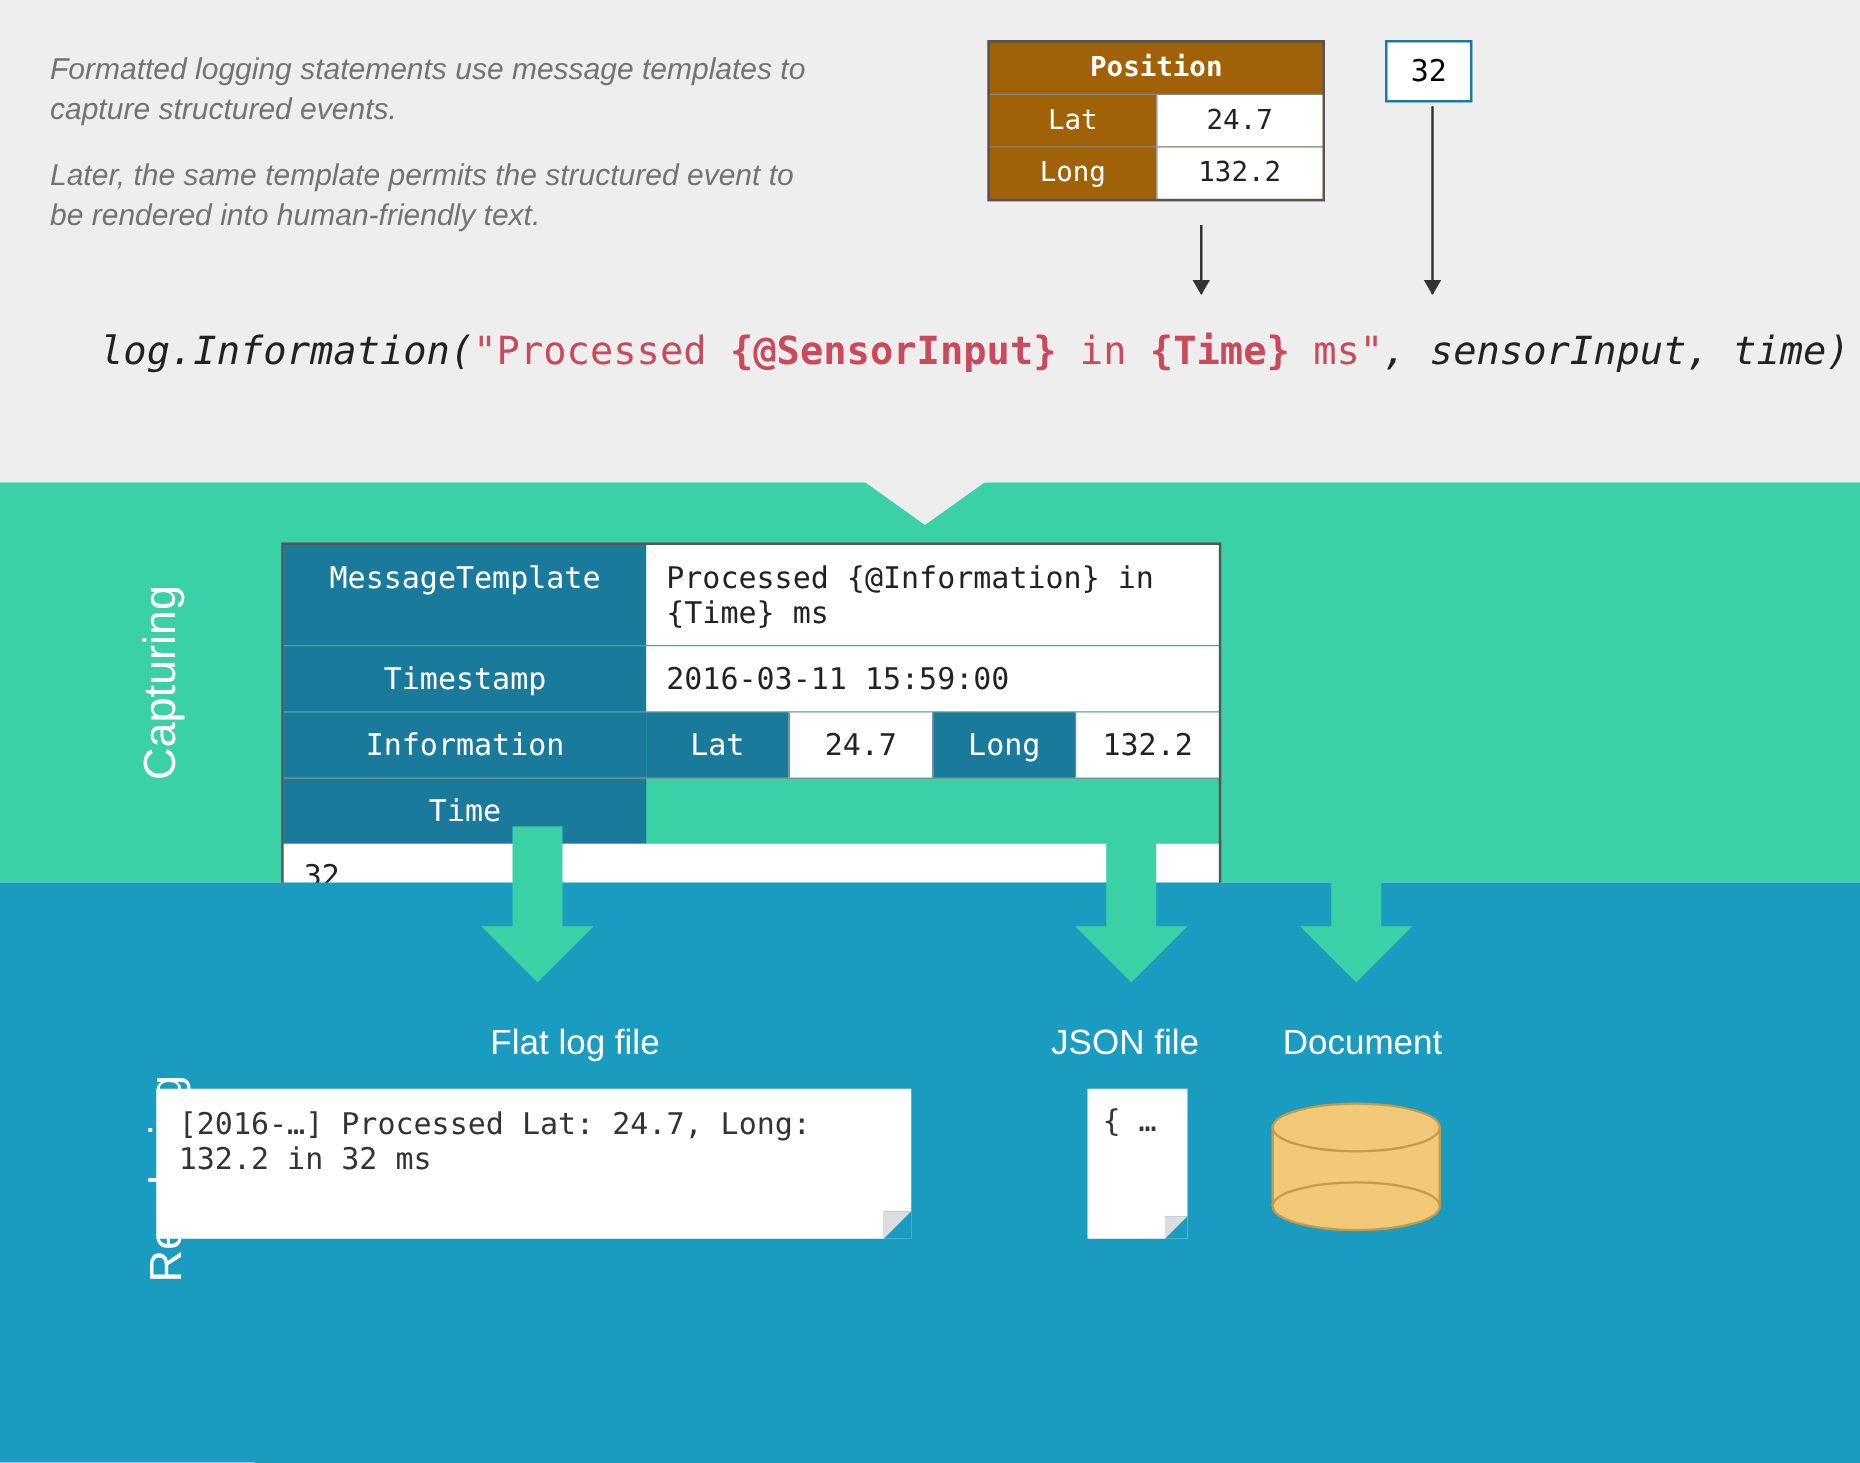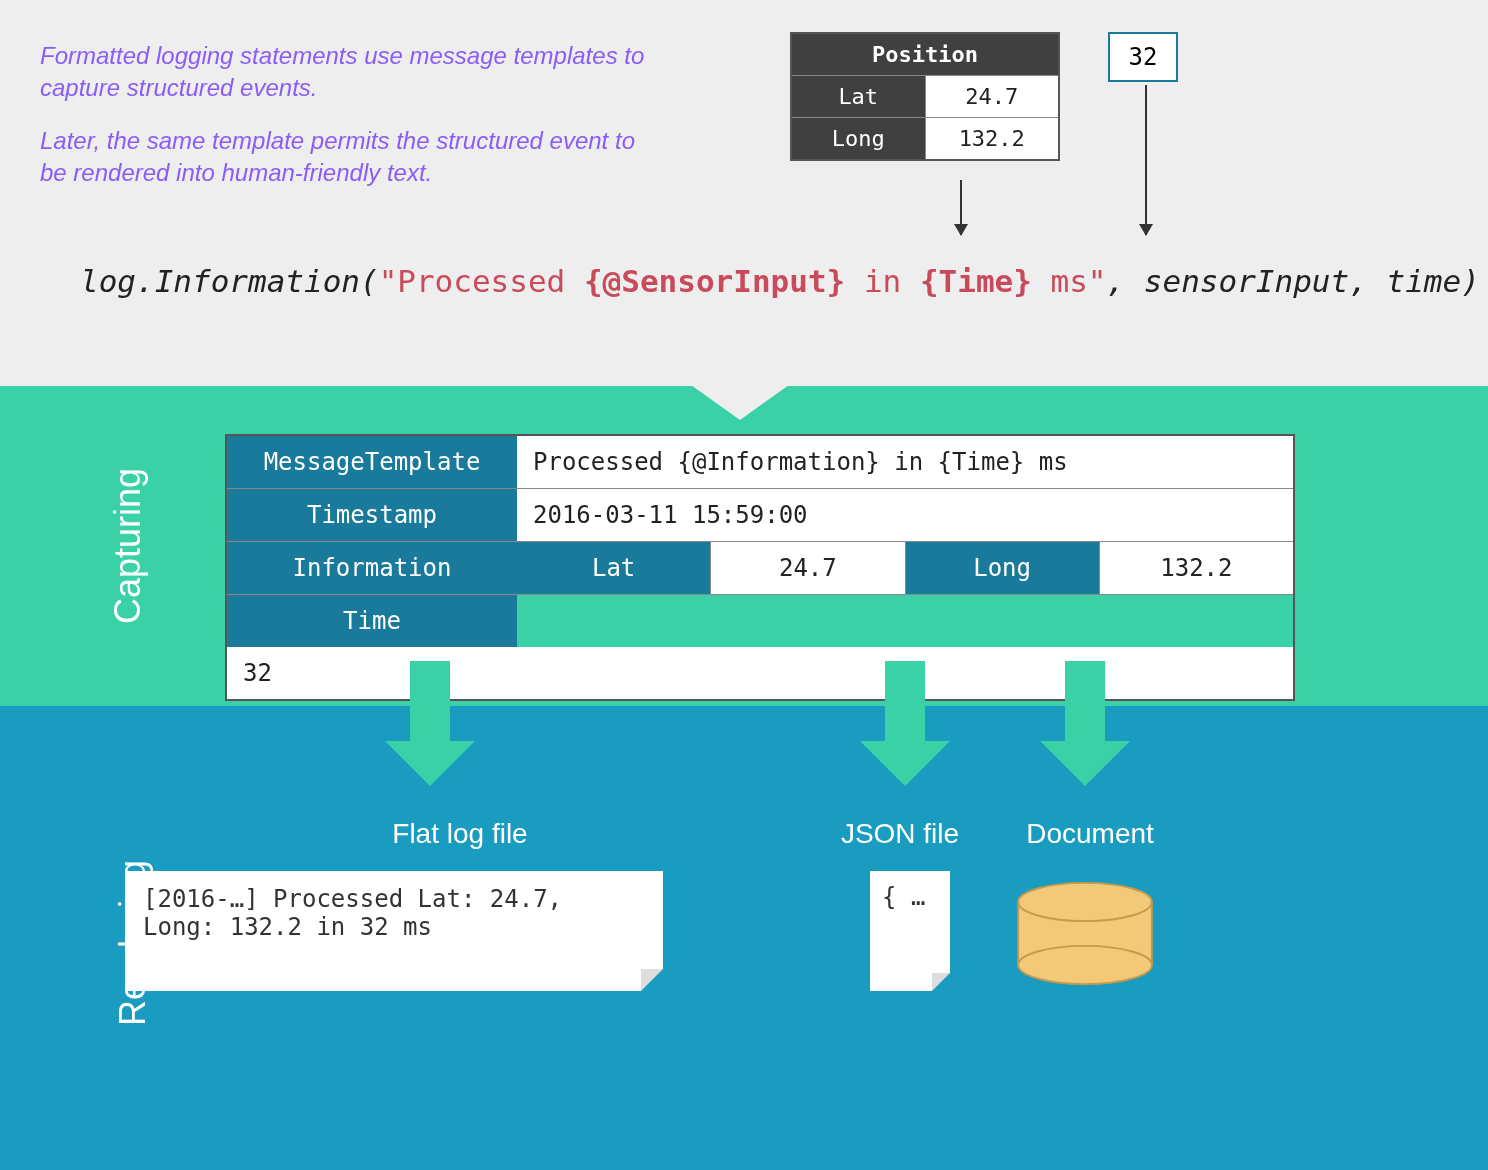--- a/index.html
+++ b/index.html
@@ -13,31 +13,31 @@
   }
   .top-section {
     background: #eeeeee;
     padding: 40px 40px 30px 40px;
     position: relative;
     height: 386px;
   }
   .intro-text {
     font-style: italic;
     font-size: 24px;
-    color: #8b5cf6;
+    color: #737373;
     max-width: 620px;
     line-height: 1.35;
   }
   .intro-text p { margin-bottom: 20px; }
   .position-box {
     position: absolute;
     top: 32px;
     left: 790px;
     width: 270px;
-    background: #404040;
+    background: #a16207;
     border: 2px solid #555;
     color: #fff;
     font-family: Consolas, monospace;
     font-size: 22px;
   }
   .position-box .header {
     text-align: center;
     padding: 8px;
     font-weight: bold;
   }
@@ -125,21 +125,21 @@
     transform-origin: center;
     color: #fff;
     font-size: 36px;
     font-weight: 300;
     white-space: nowrap;
   }
   .capture-table {
     position: absolute;
     left: 225px;
     top: 48px;
-    width: 1070px;
+    width: 752px;
     font-family: Consolas, monospace;
     font-size: 24px;
     border: 2px solid #555;
   }
   .capture-table .crow {
     display: flex;
     border-bottom: 1px solid #888;
   }
   .capture-table .crow:last-child { border-bottom: none; flex-direction: column; }
   .capture-table .clabel {
@@ -184,21 +184,21 @@
     font-size: 28px;
     text-align: center;
   }
   .flat-label { position: absolute; left: 310px; top: 112px; width: 300px; }
   .json-label { position: absolute; left: 820px; top: 112px; width: 160px; }
   .doc-label { position: absolute; left: 1000px; top: 112px; width: 180px; text-align: center; }
   .log-box {
     position: absolute;
     left: 125px;
     top: 165px;
-    width: 538px;
+    width: 604px;
     height: 120px;
     background: #fff;
     padding: 14px 18px;
     font-family: Consolas, monospace;
     font-size: 24px;
     color: #333;
   }
   .log-box::after {
     content: '';
     position: absolute;

